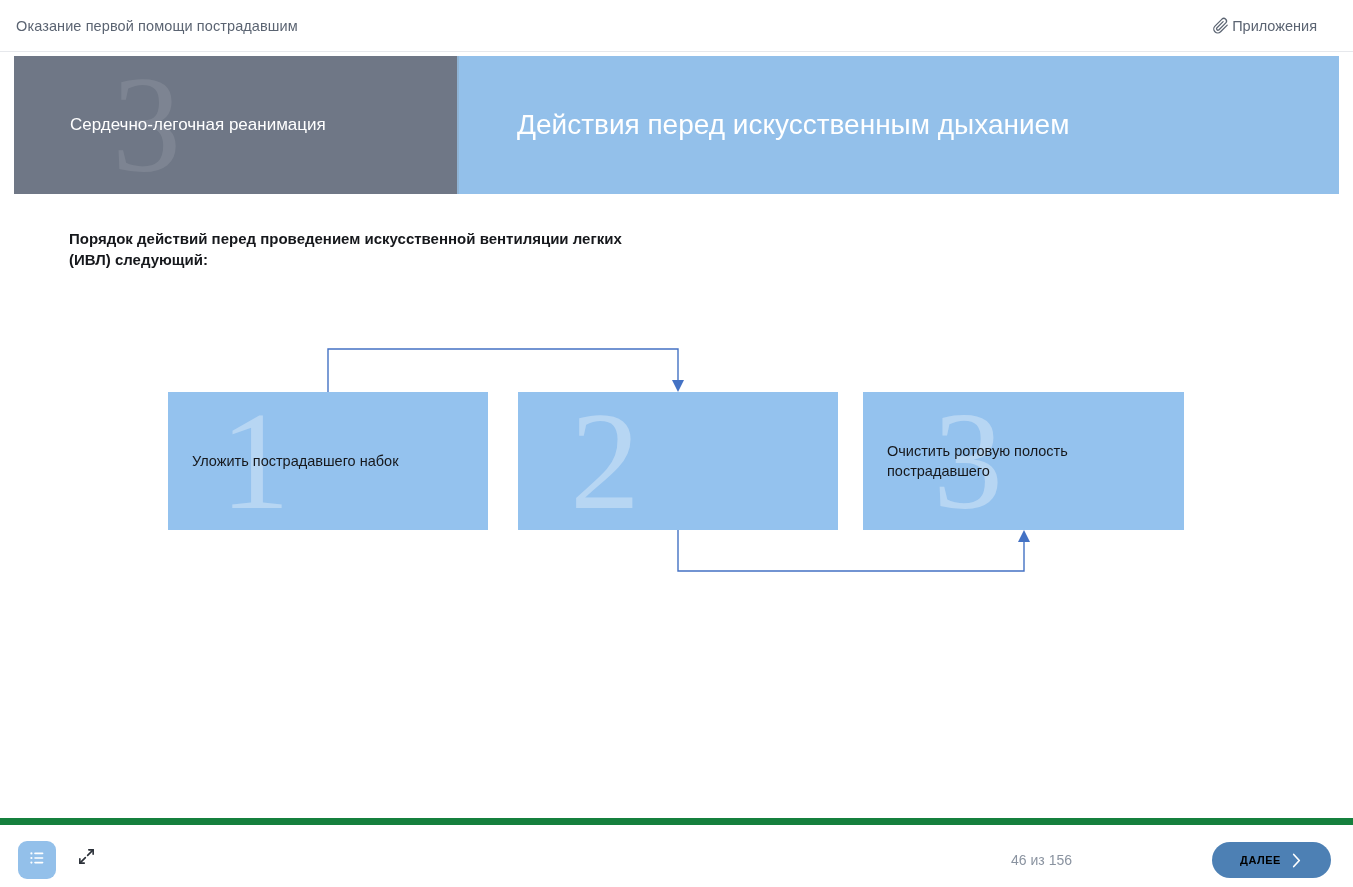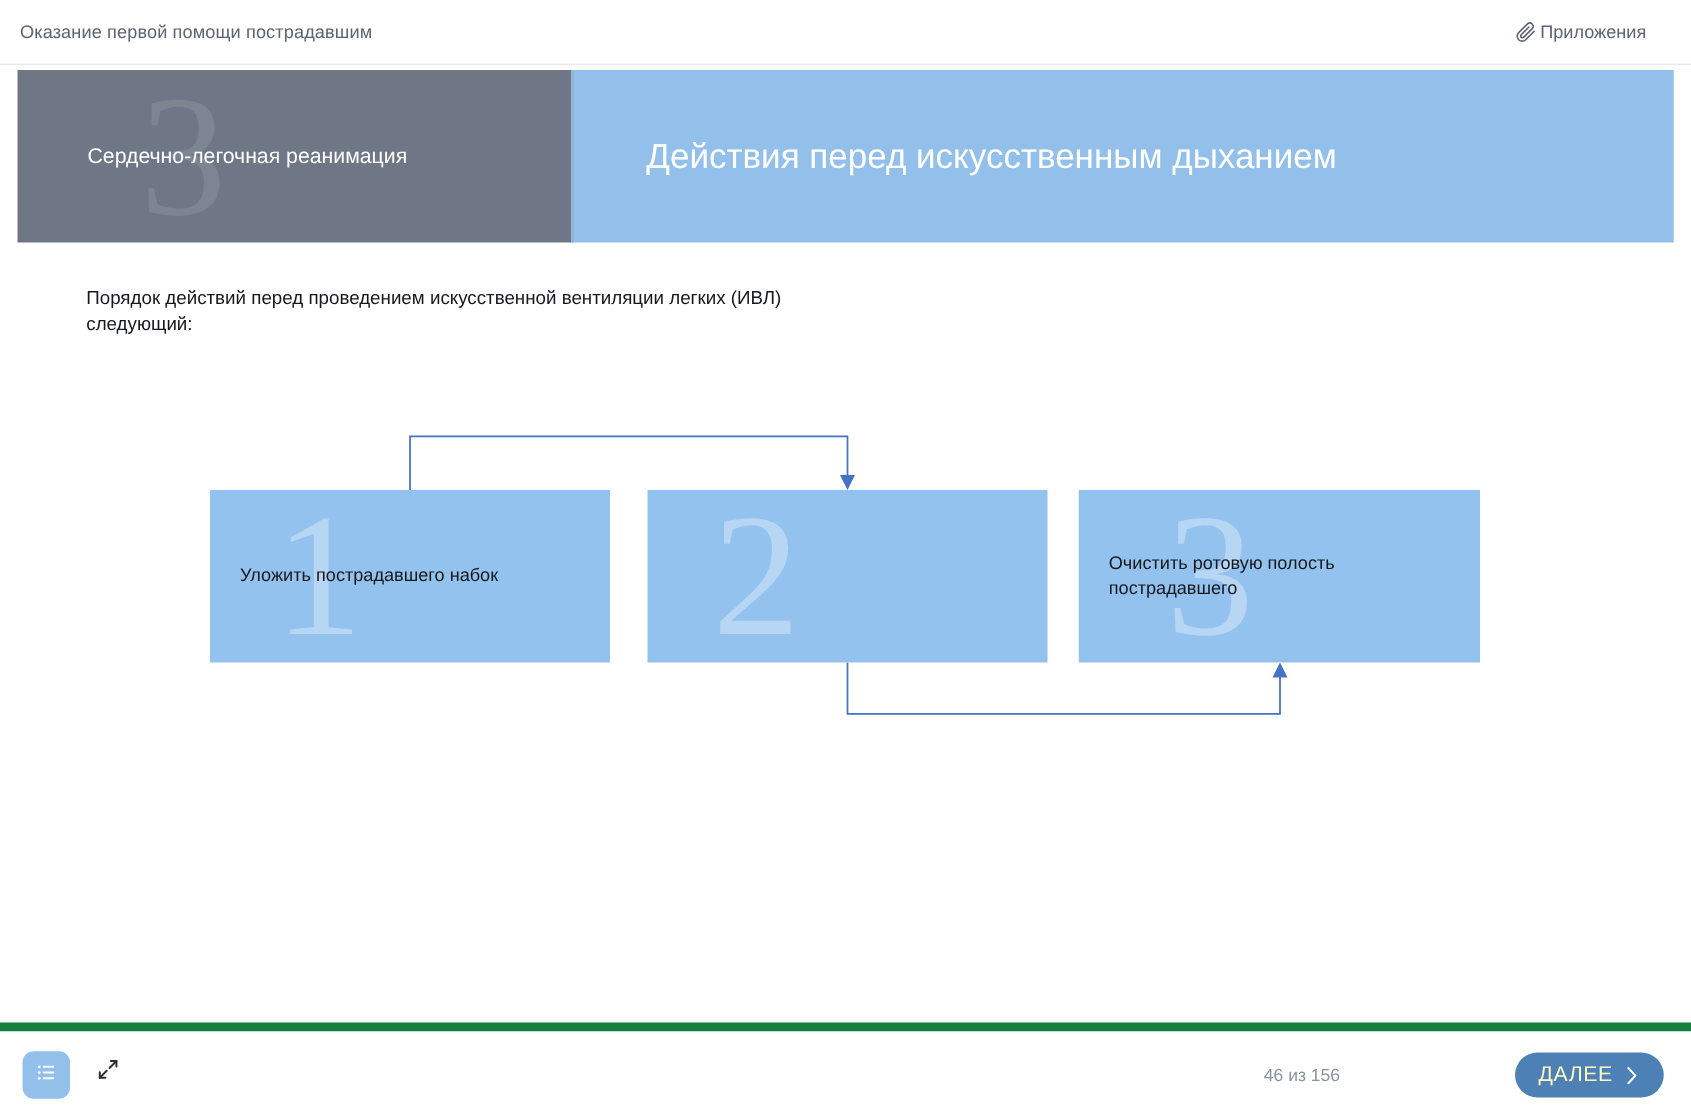--- a/index.html
+++ b/index.html
@@ -100,21 +100,21 @@
     color: #ffffff;
     white-space: nowrap;
   }
 
   
   .lead {
     position: absolute;
     left: 69px; top: 228px;
     width: 560px;
     font-size: 15px;
-    font-weight: normal;
+    font-weight: bold;
     line-height: 21px;
     color: #16181c;
   }
 
   
   .diagram {
     position: absolute;
     left: 0; top: 0;
     width: 1353px; height: 887px;
     pointer-events: none;
@@ -199,24 +199,24 @@
     position: absolute;
     right: 22px; top: 17px;
     width: 119px; height: 36px;
     border-radius: 18px;
     background: #4d80b4;
     display: flex; align-items: center; justify-content: center;
     gap: 9px;
     cursor: pointer;
   }
   .btn-next .label {
-    font-size: 17px;
-    font-weight: normal;
+    font-size: 11px;
+    font-weight: bold;
     letter-spacing: .5px;
-    color: #fef9c3;
+    color: #000000;
     white-space: nowrap;
   }
   .chev { display: block; }
 </style>
 </head>
 <body>
 
 <div class="page">
 
   <div class="topbar">

